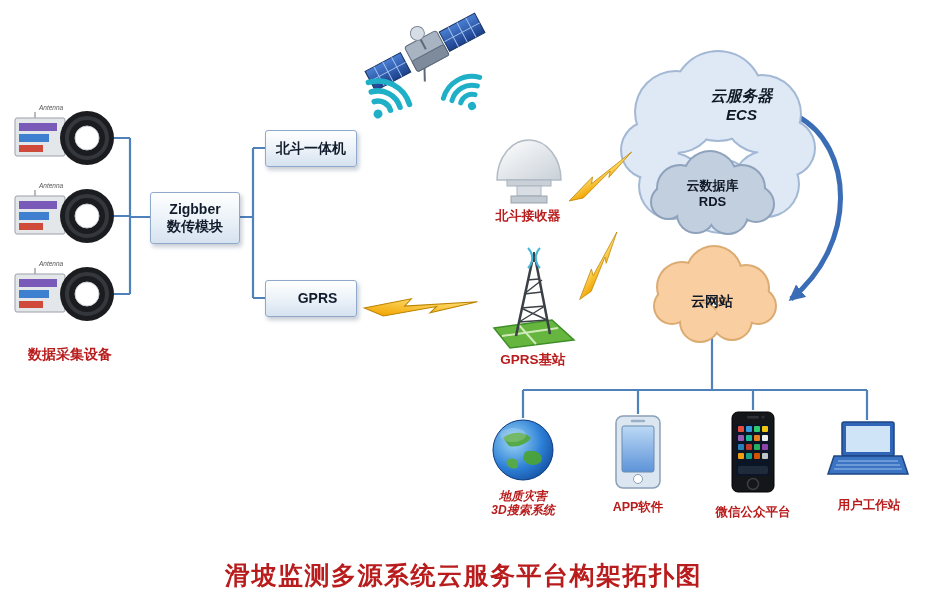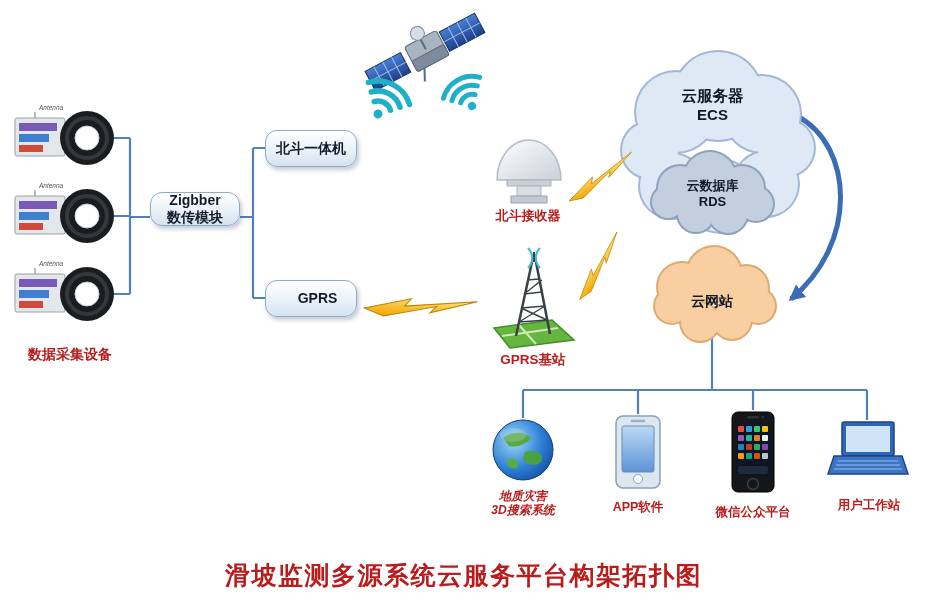--- a/index.html
+++ b/index.html
@@ -3,21 +3,21 @@
 <meta charset="utf-8">
 <style>
   * { margin:0; padding:0; box-sizing:border-box; }
   body { font-family:"Liberation Sans", sans-serif; background:#ffffff; }
   .canvas { position:relative; width:927px; height:604px; background:#ffffff; overflow:hidden; }
   .layer { position:absolute; left:0; top:0; }
   .lbl { position:absolute; text-align:center; font-weight:700; color:#b91c1c; line-height:1.2; }
   .node-box {
     position:absolute; display:flex; flex-direction:column; align-items:center; justify-content:center;
     background:linear-gradient(180deg,#ffffff 0%,#eaf1f8 55%,#d6e2f0 100%);
-    border:1.5px solid #8ea9c9; border-radius:12px;
+    border:1.5px solid #8ea9c9; border-radius:3px;
     box-shadow:2px 3px 4px rgba(50,70,100,.28);
     font-weight:700; color:#121c2c; text-align:center; font-size:14px; line-height:1.25;
   }
   .title { position:absolute; left:0; top:559px; width:100%; text-align:center;
            font-size:25px; font-weight:700; color:#b91c1c; letter-spacing:1.5px; }
   .cloud-text { color:#101826; }
 </style>
 </head>
 <body>
 
@@ -226,36 +226,36 @@
     </g>
 
     <g transform="translate(868,452)">
       <rect x="-26" y="-30" width="52" height="34" rx="2" fill="#2f66b8" stroke="#1d4684" stroke-width="1.5"></rect>
       <rect x="-22" y="-26" width="44" height="26" fill="#cfe4f7"></rect>
       <polygon points="-34,4 34,4 40,22 -40,22" fill="#3b74c4" stroke="#1d4684" stroke-width="1.5"></polygon>
       <path d="M-30,9 H30 M-32,13 H32 M-34,17 H34" stroke="#9cc0e8" stroke-width="1.2" fill="none"></path>
     </g>
   </svg>
 
-  <div class="node-box" style="left:150px; top:192px; width:90px; height:34px;">
+  <div class="node-box" style="left:150px; top:192px; width:90px; height:52px;">
     <span>Zigbber</span>
     <span>数传模块</span>
   </div>
   <div class="node-box" style="left:265px; top:130px; width:92px; height:37px;">
     <span>北斗一体机</span>
   </div>
   <div class="node-box" style="left:265px; top:280px; width:92px; height:37px;padding-left:13px;">
     <span>GPRS</span>
   </div>
 
   <div class="lbl" style="left:8px; top:346px; width:124px; font-size:14px;">数据采集设备</div>
   <div class="lbl" style="left:487px; top:208px; width:82px; font-size:13px;">北斗接收器</div>
   <div class="lbl" style="left:490px; top:352px; width:86px; font-size:13.5px;">GPRS基站</div>
 
-  <div class="lbl cloud-text" style="left:650px; top:87px; width:125px; font-size:15.5px;">
+  <div class="lbl cloud-text" style="left:679px; top:87px; width:125px; font-size:15.5px;font-style:italic;">
     <span style="display:block;">云服务器</span>
     <span style="display:block; font-size:15px;">ECS</span>
   </div>
   <div class="lbl cloud-text" style="left:650px; top:178px; width:125px; font-size:13px;">
     <span style="display:block;">云数据库</span>
     <span style="display:block;">RDS</span>
   </div>
   <div class="lbl cloud-text" style="left:652px; top:293px; width:120px; font-size:14px;">云网站</div>
 
   <div class="lbl" style="left:478px; top:489px; width:90px; font-size:12px;font-style:italic;">

